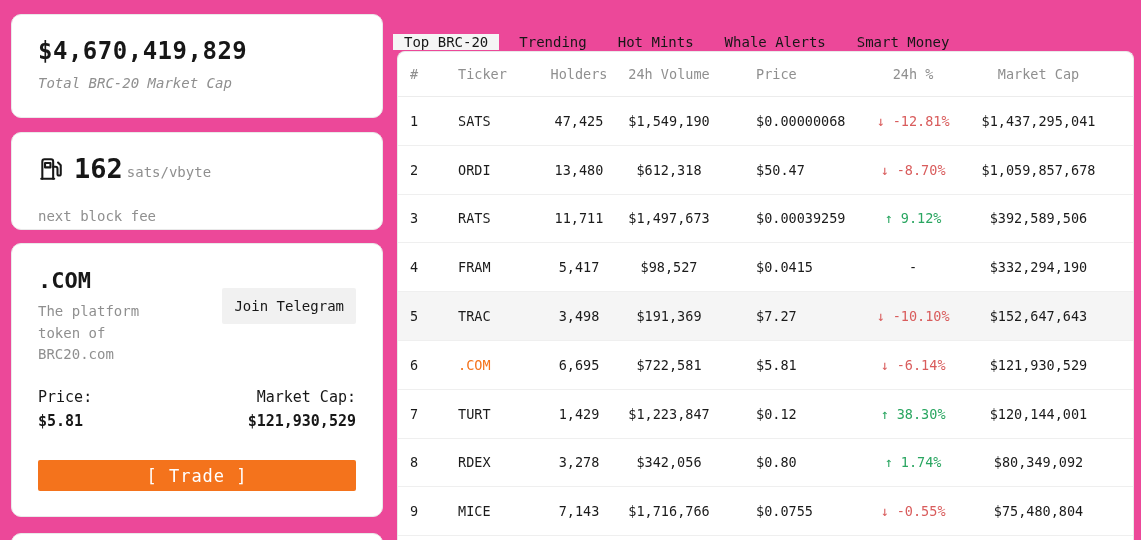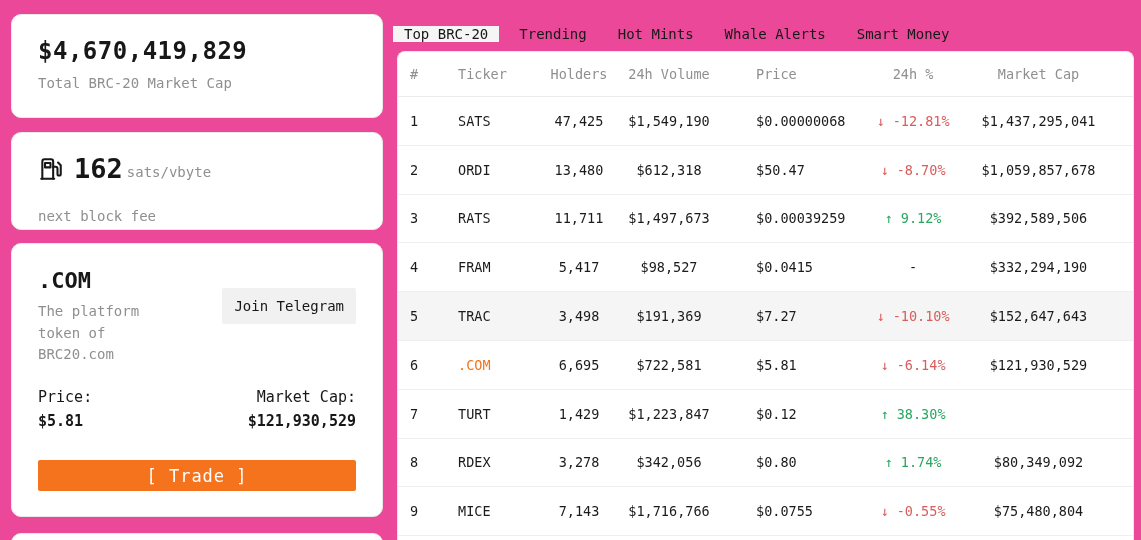--- a/index.html
+++ b/index.html
@@ -5,21 +5,21 @@
   * { margin:0; padding:0; box-sizing:border-box; }
   html,body { background:#fff; }
   body { font-family:"DejaVu Sans Mono", monospace; color:#1b1b1b; }
   .stage { position:relative; width:1141px; height:540px; overflow:hidden; background:#ec4899; }
 
   .card { position:absolute; background:#fff; border:1px solid #e9e9e9; border-radius:10px; }
 
   
   .mcap-card { left:11px; top:14px; width:372px; height:104px; padding:22px 26px; }
   .mcap-value { font-size:24px; font-weight:700; letter-spacing:.5px; color:#171717; }
-  .mcap-label { margin-top:10px; font-size:14px; color:#8f8f8f; }
+  .mcap-label { margin-top:10px; font-size:14px; color:#8f8f8f;font-style:italic; }
 
   
   .fee-card { left:11px; top:132px; width:372px; height:98px; padding:22px 26px; }
   .fee-line { display:flex; align-items:flex-end; gap:4px; }
   .fee-icon { width:26px; height:26px; margin-right:6px; align-self:center; }
   .fee-value { font-size:27px; font-weight:700; line-height:1; color:#171717; }
   .fee-unit { font-size:14px; color:#8f8f8f; padding-bottom:2px; }
   .fee-label { margin-top:26px; font-size:14px; color:#8f8f8f; }
 
   
@@ -35,21 +35,21 @@
   .stat-right { text-align:right; }
   .trade-btn { position:absolute; left:26px; right:26px; bottom:25px; height:31px;
                border:none; cursor:pointer; border-radius:2px;
                background:var(--accent,#f4731c); color:#fff;
                font-family:inherit; font-size:17px; letter-spacing:1px; }
 
   
   .partial-card { left:11px; top:533px; width:372px; height:30px; }
 
   
-  .tabs { position:absolute; left:393px; top:17px; display:flex; align-items:center; height:33px; }
+  .tabs { position:absolute; left:393px; top:17px; display:flex; align-items:flex-end; height:33px; }
   .tab { border:none; background:transparent; cursor:pointer; font-family:inherit;
          font-size:14px; color:#171717; padding:0 11px; margin-right:9px; white-space:nowrap; }
   .tab.active { background:#f5f5f5; }
 
   
   .table-card { position:absolute; left:397px; top:51px; width:737px; height:489px;
                 border:1px solid #e9e9e9; border-bottom:none; border-radius:8px 8px 0 0;
                 background:#fff; overflow:hidden; }
   .trow { display:grid; grid-template-columns:48px 90px 62px 118px 140px 90px 1fr;
           align-items:center; padding:0 14px 0 12px; font-size:13.5px; }
@@ -182,20 +182,21 @@
     <span class="c-change down">↓ -6.14%</span>
     <span class="c-mcap">$121,930,529</span>
   </div>
         <div class="trow tbody-row">
     <span class="c-rank">7</span>
     <span class="c-ticker">TURT</span>
     <span class="c-holders">1,429</span>
     <span class="c-volume">$1,223,847</span>
     <span class="c-price">$0.12</span>
     <span class="c-change up">↑ 38.30%</span>
+    <span class="c-mcap">$120,144,001</span>
   </div>
         <div class="trow tbody-row">
     <span class="c-rank">8</span>
     <span class="c-ticker">RDEX</span>
     <span class="c-holders">3,278</span>
     <span class="c-volume">$342,056</span>
     <span class="c-price">$0.80</span>
     <span class="c-change up">↑ 1.74%</span>
     <span class="c-mcap">$80,349,092</span>
   </div>

